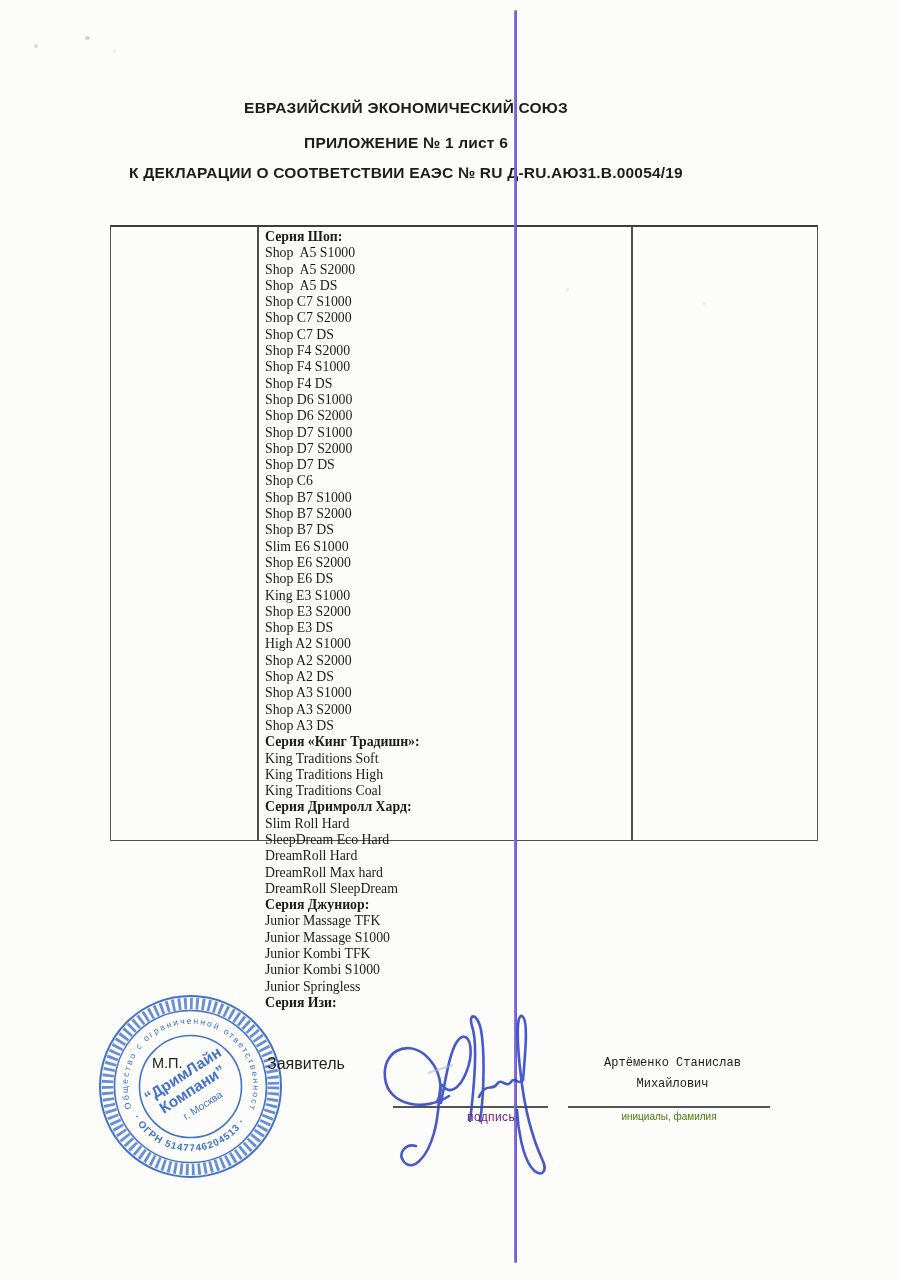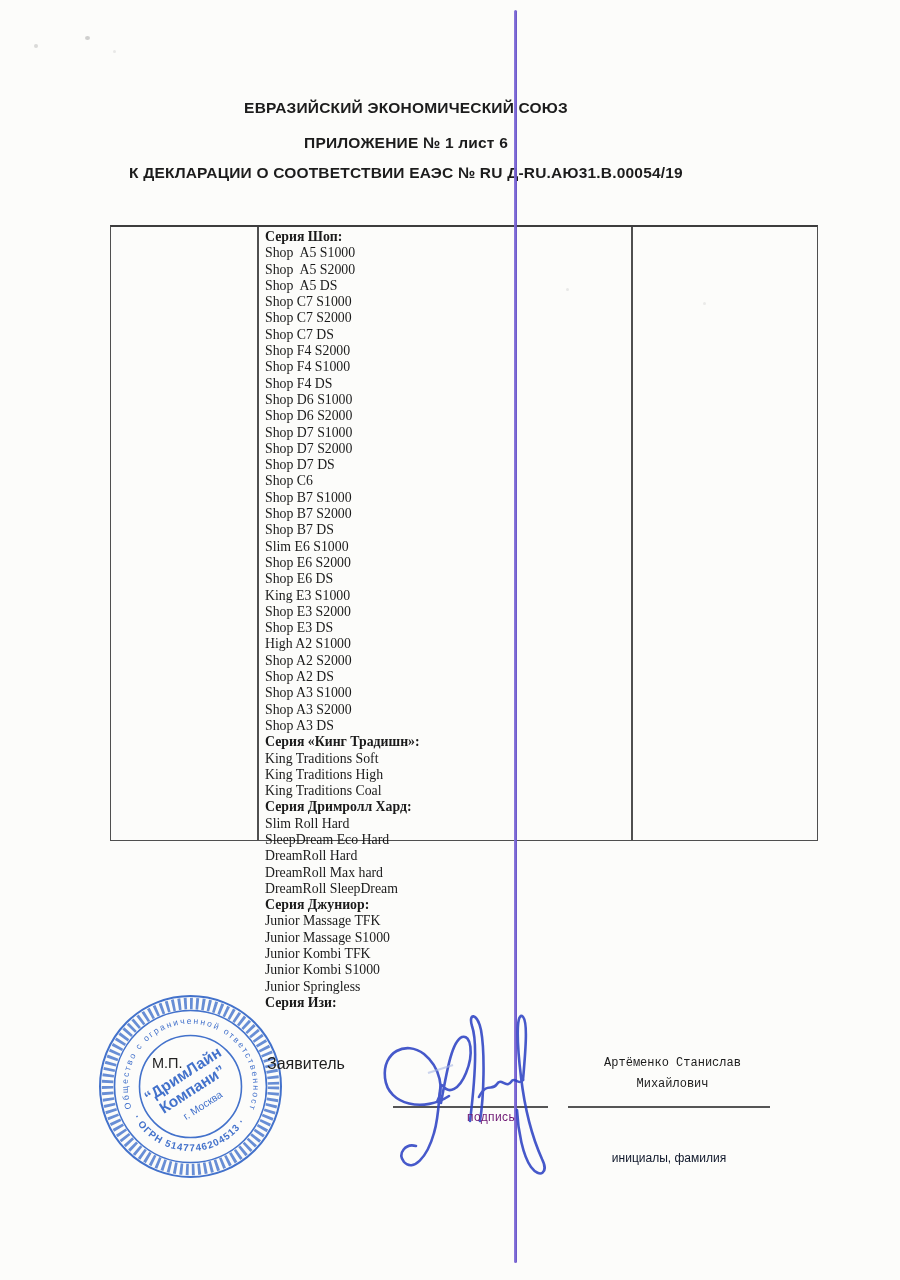--- a/index.html
+++ b/index.html
@@ -21,21 +21,21 @@
          background:linear-gradient(90deg,#8a76dc 0%,var(--fold) 55%,#5f49c4 100%);opacity:.95;border-radius:2px;}
   .stamp{position:absolute;left:96px;top:992px;width:189px;height:189px;z-index:4;opacity:.95;}
   .sig-svg{position:absolute;left:370px;top:1000px;width:200px;height:185px;z-index:6;}
   .mp-label{position:absolute;left:152px;top:1055px;font-size:14.5px;color:#222;z-index:7;}
   .applicant-label{position:absolute;left:267px;top:1055px;font-size:16px;color:#1e1e1e;z-index:7;}
   .sig-line{position:absolute;left:393px;top:1106px;width:155px;height:1.6px;background:#555;z-index:3;}
   .sig-caption{position:absolute;left:443px;top:1110px;font-size:12px;color:#701a75;letter-spacing:.4px;z-index:7;margin-left:24px;}
   .name-block{position:absolute;left:560px;top:1053px;width:225px;text-align:center;
          font-family:Liberation Mono, monospace;font-size:12px;line-height:21px;color:#1b1b1b;}
   .name-line{position:absolute;left:568px;top:1106px;width:202px;height:1.6px;background:#555;}
-  .name-caption{position:absolute;left:568px;top:1111px;width:202px;text-align:center;font-size:12px;color:#0f172a;margin-top:40px;}
+  .name-caption{position:absolute;left:568px;top:1111px;width:202px;text-align:center;font-size:10px;color:#4d7c0f;}
   .speck{position:absolute;border-radius:50%;background:#9a9a9a;}
   .sp1{left:85px;top:36px;width:5px;height:4px;opacity:.45;}
   .sp2{left:34px;top:44px;width:4px;height:4px;opacity:.35;}
   .sp3{left:113px;top:50px;width:3px;height:3px;opacity:.2;}
   .sp4{left:566px;top:288px;width:3px;height:3px;opacity:.2;}
   .sp5{left:703px;top:302px;width:3px;height:3px;opacity:.18;}
 </style>
 </head>
 <body>
 

